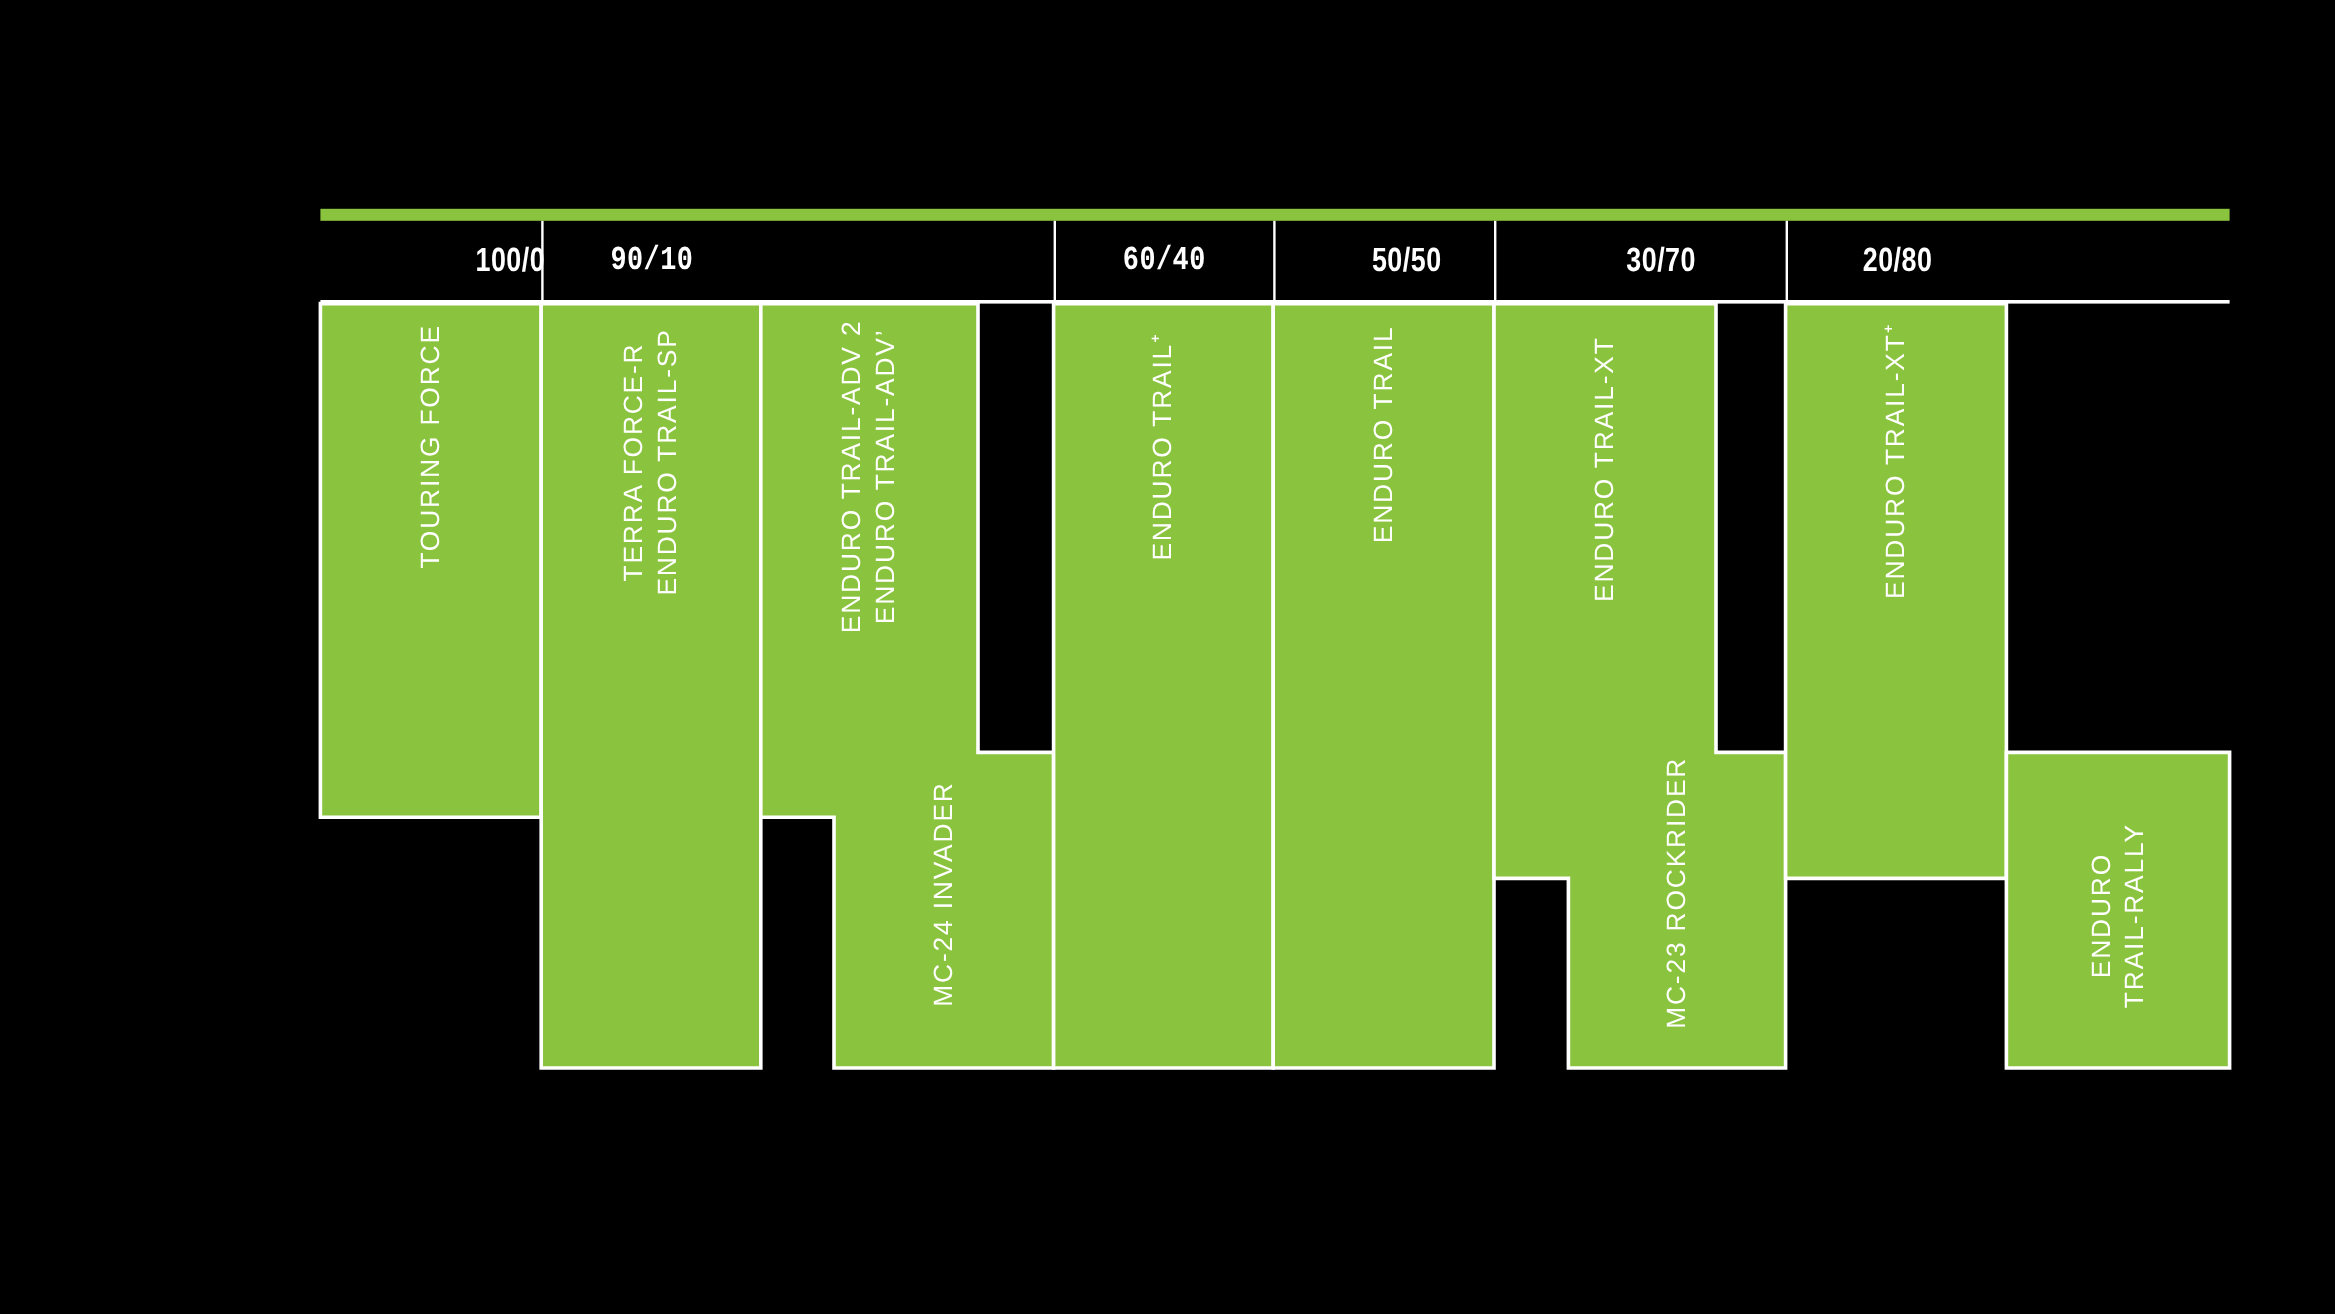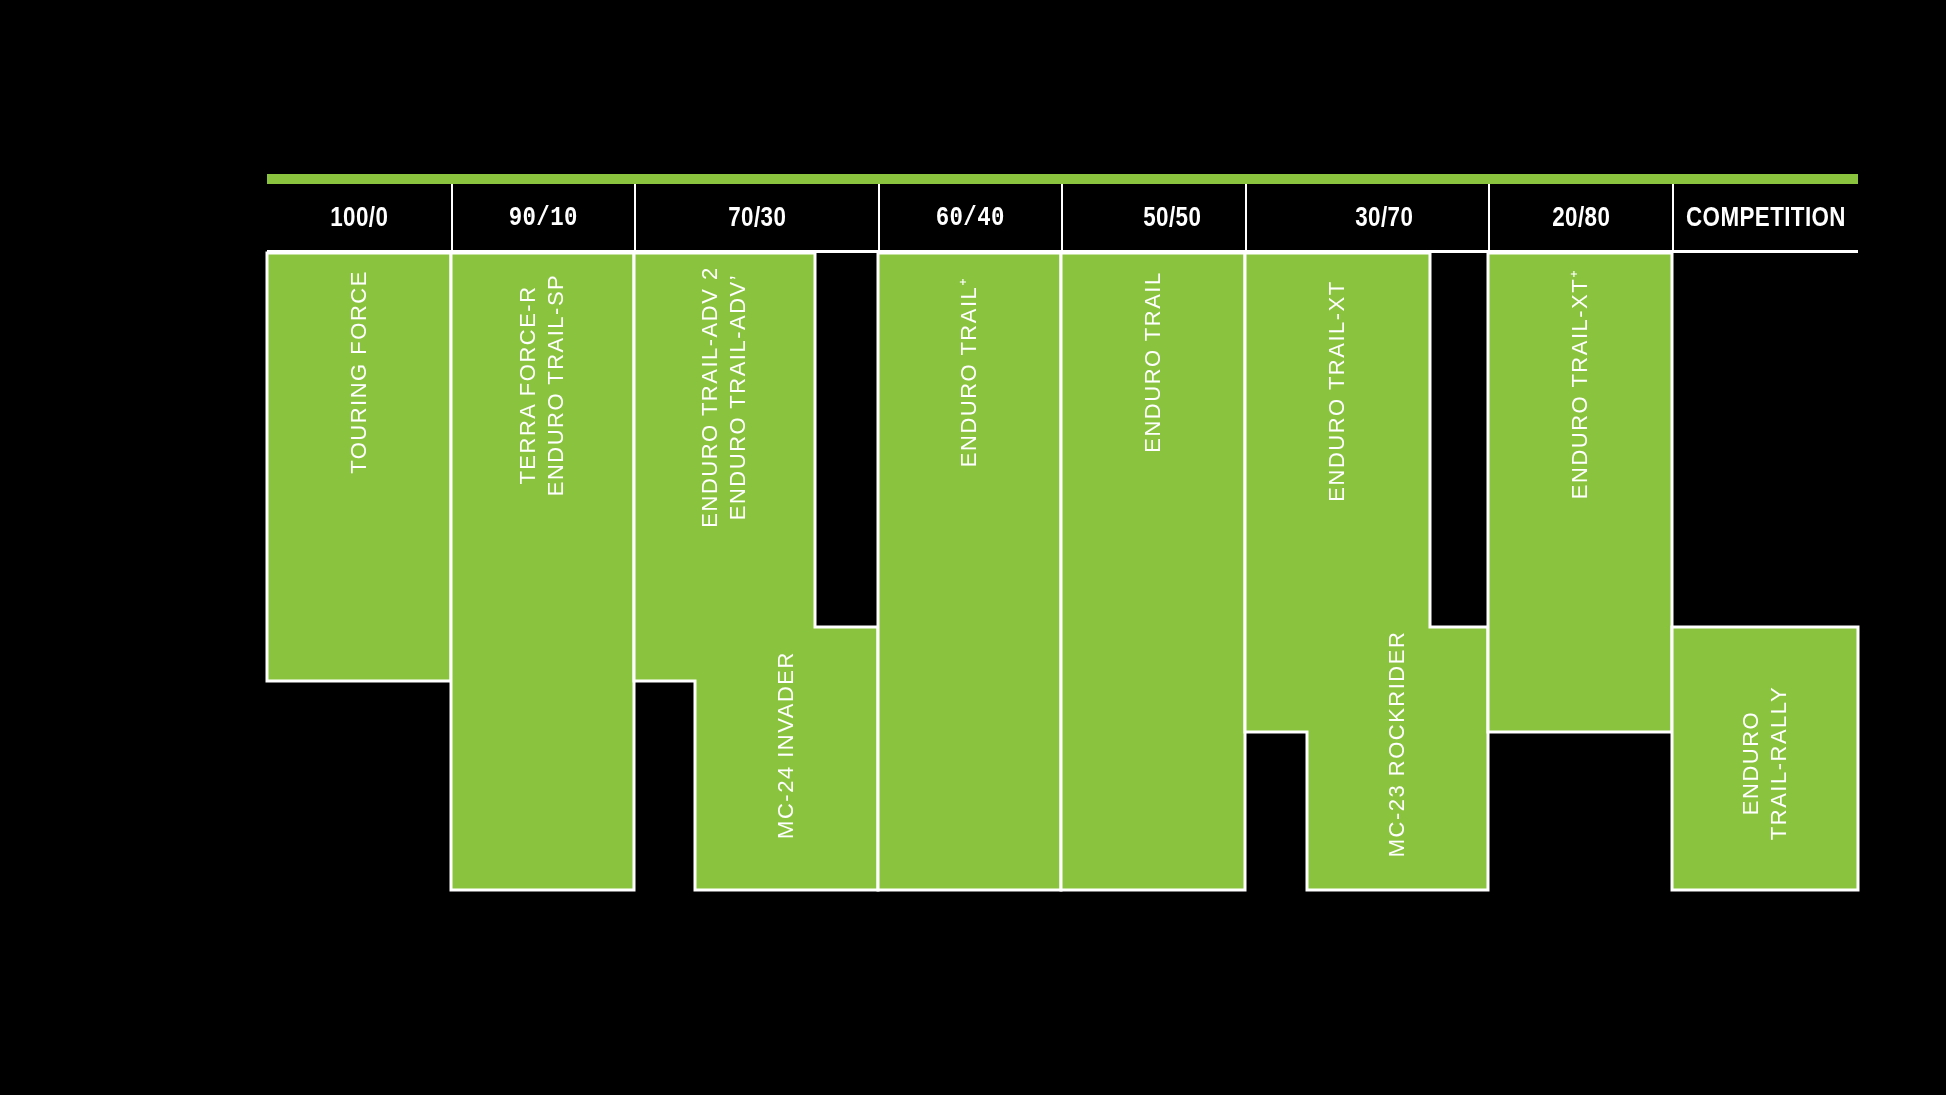--- a/index.html
+++ b/index.html
@@ -73,43 +73,37 @@
     transform: translate(-50%, -50%) rotate(-90deg);
   }
 </style>
 </head>
 <body>
 
 <div class="stage">
 
   <div class="topbar"></div>
 
-  <div class="hcell" style="left:267px;width:184px;">
+  <div class="hcell" style="left:278px;width:184px;justify-content:flex-end;">
     <span>100/0</span>
   </div>
   <div class="hcell sep" style="left:451px;width:183px;font-family:Liberation Mono, monospace;">
     <span>90/10</span>
-  </div>
-  <div class="hcell sep" style="left:634px;width:244px;">
-    <span>70/30</span>
   </div>
   <div class="hcell sep" style="left:878px;width:183px;font-family:Liberation Mono, monospace;">
     <span>60/40</span>
   </div>
   <div class="hcell sep" style="left:1061px;width:184px;padding-left:36px;">
     <span>50/50</span>
   </div>
   <div class="hcell sep" style="left:1245px;width:277px;">
     <span>30/70</span>
   </div>
   <div class="hcell sep" style="left:1488px;width:184px;">
     <span>20/80</span>
-  </div>
-  <div class="hcell sep" style="left:1672px;width:186px;">
-    <span>COMPETITION</span>
   </div>
 
   <div class="header-underline"></div>
 
   <svg class="blocks" viewBox="0 0 1946 1095">
     <polygon points="267,253 451,253 451,681 267,681"></polygon>
     <polygon points="451,253 634,253 634,890 451,890"></polygon>
     <polygon points="634,253 815,253 815,627 878,627 878,890 695,890 695,681 634,681"></polygon>
     <polygon points="878,253 1061,253 1061,890 878,890"></polygon>
     <polygon points="1061,253 1245,253 1245,890 1061,890"></polygon>

